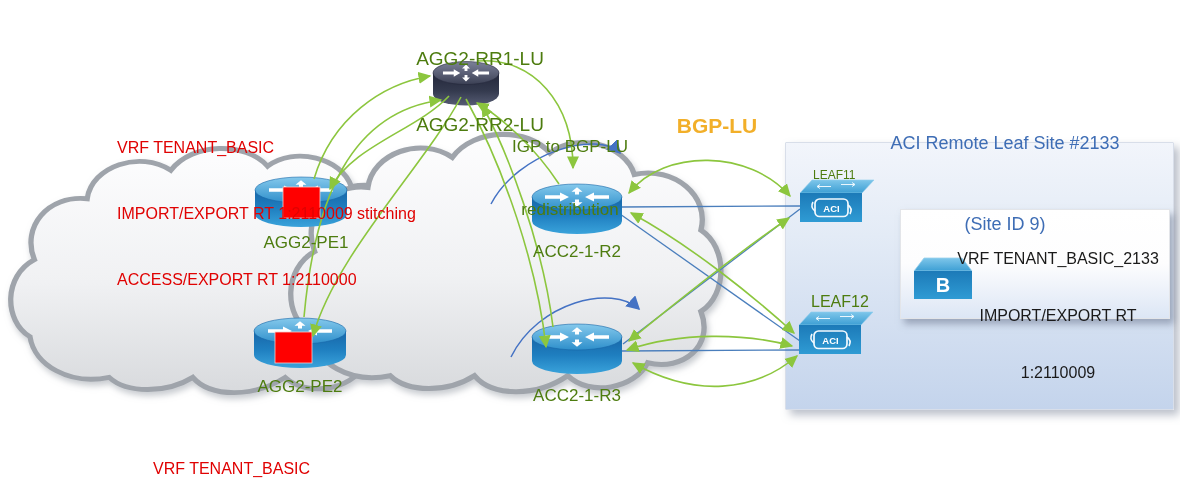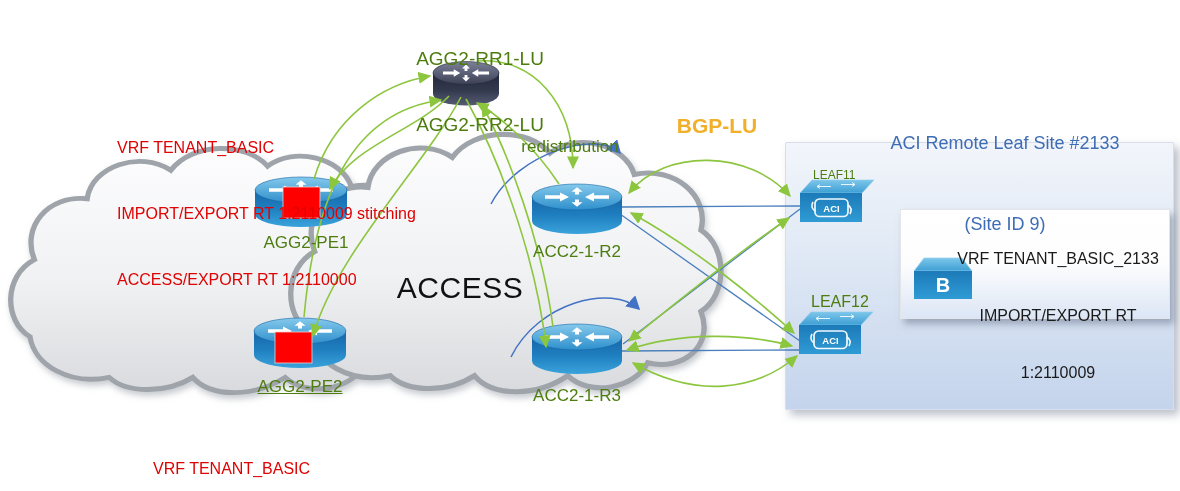--- a/index.html
+++ b/index.html
@@ -217,30 +217,30 @@
     <div>ACCESS/EXPORT RT 1:2110000</div>
   </div>
 
   <div class="lbl red" style="left:153px;top:414px;font-size:16px;line-height:22px;">
     <div>VRF TENANT_BASIC</div>
     
     
   </div>
 
   <div class="lbl blue center" style="left:505px;top:94px;width:130px;font-size:17px;line-height:21px;">
+    <div>IGP to BGP-LU</div>
     <div>redistribution</div>
   </div>
 
   <div class="lbl gold center" style="left:657px;top:113px;width:120px;font-size:21px;">BGP-LU</div>
 
 
-  <div class="lbl black center" style="left:385px;top:269px;width:150px;font-size:30px;letter-spacing:0.5px;">ACCESS</div>
 
   <div class="lbl blue center" style="left:256px;top:232px;width:100px;font-size:17px;">AGG2-PE1</div>
-  <div class="lbl blue center" style="left:250px;top:376px;width:100px;font-size:17px;text-decoration:underline;">AGG2-PE2</div>
+  <div class="lbl blue center" style="left:250px;top:376px;width:100px;font-size:17px;">AGG2-PE2</div>
   <div class="lbl blue center" style="left:527px;top:241px;width:100px;font-size:17px;">ACC2-1-R2</div>
   <div class="lbl blue center" style="left:527px;top:385px;width:100px;font-size:17px;">ACC2-1-R3</div>
 
   <div class="lbl center" style="left:850px;top:76px;width:310px;font-size:18px;line-height:27px;color:#3E6DB5;">
     <div>ACI Remote Leaf Site #2133</div>
     <div>(Site ID 9)</div>
   </div>
 
   <div class="lbl blue" style="left:813px;top:168px;font-size:12px;">LEAF11</div>
   <div class="lbl blue" style="left:811px;top:292px;font-size:16px;">LEAF12</div>

